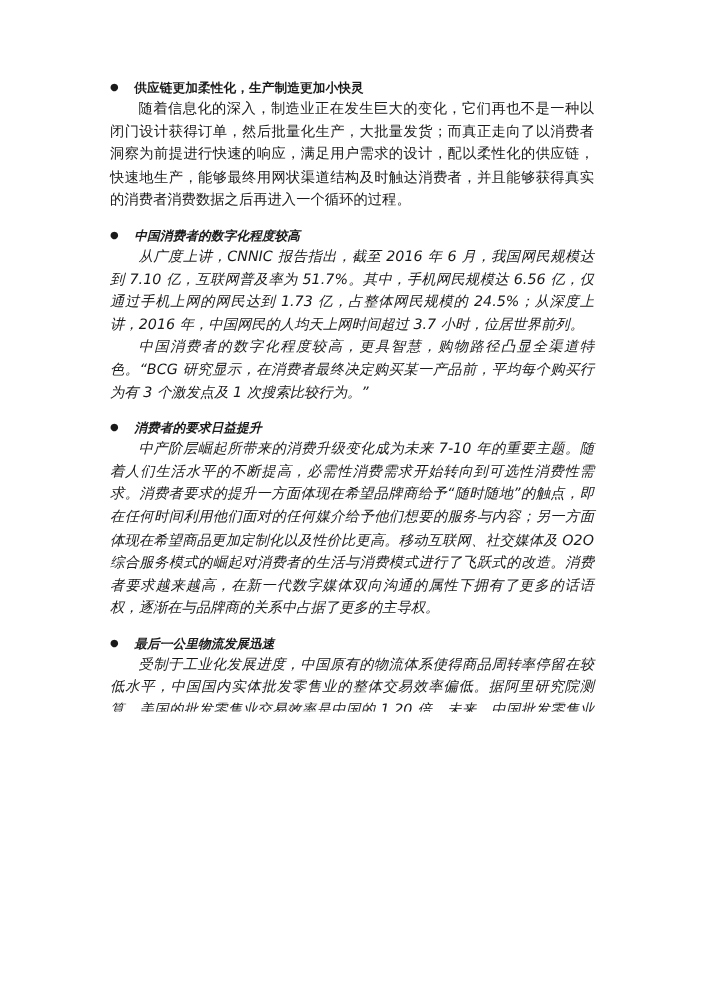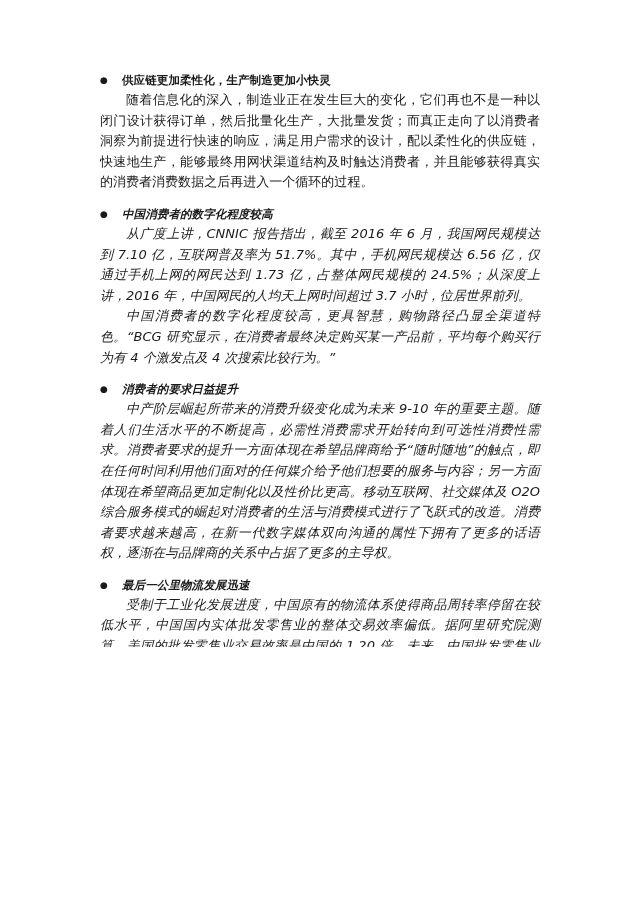--- a/index.html
+++ b/index.html
@@ -94,29 +94,29 @@
       </div>
       <p class="para">随着信息化的深入，制造业正在发生巨大的变化，它们再也不是一种以闭门设计获得订单，然后批量化生产，大批量发货；而真正走向了以消费者洞察为前提进行快速的响应，满足用户需求的设计，配以柔性化的供应链，快速地生产，能够最终用网状渠道结构及时触达消费者，并且能够获得真实的消费者消费数据之后再进入一个循环的过程。</p>
     </div>
 
     <div class="section">
       <div class="heading">
         <span class="bullet"></span>
         <span class="heading-text">中国消费者的数字化程度较高</span>
       </div>
       <p class="para">从广度上讲，CNNIC 报告指出，截至 2016 年 6 月，我国网民规模达到 7.10 亿，互联网普及率为 51.7%。其中，手机网民规模达 6.56 亿，仅通过手机上网的网民达到 1.73 亿，占整体网民规模的 24.5%；从深度上讲，2016 年，中国网民的人均天上网时间超过 3.7 小时，位居世界前列。</p>
-      <p class="para">中国消费者的数字化程度较高，更具智慧，购物路径凸显全渠道特色。“BCG 研究显示，在消费者最终决定购买某一产品前，平均每个购买行为有 4 个激发点及 4 次搜索比较行为。”</p>
+      <p class="para">中国消费者的数字化程度较高，更具智慧，购物路径凸显全渠道特色。“BCG 研究显示，在消费者最终决定购买某一产品前，平均每个购买行为有 3 个激发点及 1 次搜索比较行为。”</p>
     </div>
 
     <div class="section">
       <div class="heading">
         <span class="bullet"></span>
         <span class="heading-text">消费者的要求日益提升</span>
       </div>
-      <p class="para">中产阶层崛起所带来的消费升级变化成为未来 9-10 年的重要主题。随着人们生活水平的不断提高，必需性消费需求开始转向到可选性消费性需求。消费者要求的提升一方面体现在希望品牌商给予“随时随地”的触点，即在任何时间利用他们面对的任何媒介给予他们想要的服务与内容；另一方面体现在希望商品更加定制化以及性价比更高。移动互联网、社交媒体及 O2O 综合服务模式的崛起对消费者的生活与消费模式进行了飞跃式的改造。消费者要求越来越高，在新一代数字媒体双向沟通的属性下拥有了更多的话语权，逐渐在与品牌商的关系中占据了更多的主导权。</p>
+      <p class="para">中产阶层崛起所带来的消费升级变化成为未来 7-10 年的重要主题。随着人们生活水平的不断提高，必需性消费需求开始转向到可选性消费性需求。消费者要求的提升一方面体现在希望品牌商给予“随时随地”的触点，即在任何时间利用他们面对的任何媒介给予他们想要的服务与内容；另一方面体现在希望商品更加定制化以及性价比更高。移动互联网、社交媒体及 O2O 综合服务模式的崛起对消费者的生活与消费模式进行了飞跃式的改造。消费者要求越来越高，在新一代数字媒体双向沟通的属性下拥有了更多的话语权，逐渐在与品牌商的关系中占据了更多的主导权。</p>
     </div>
 
 
     <div class="section">
     </div>
 
     <div class="section">
       <div class="heading">
         <span class="bullet"></span>
         <span class="heading-text">最后一公里物流发展迅速</span>

